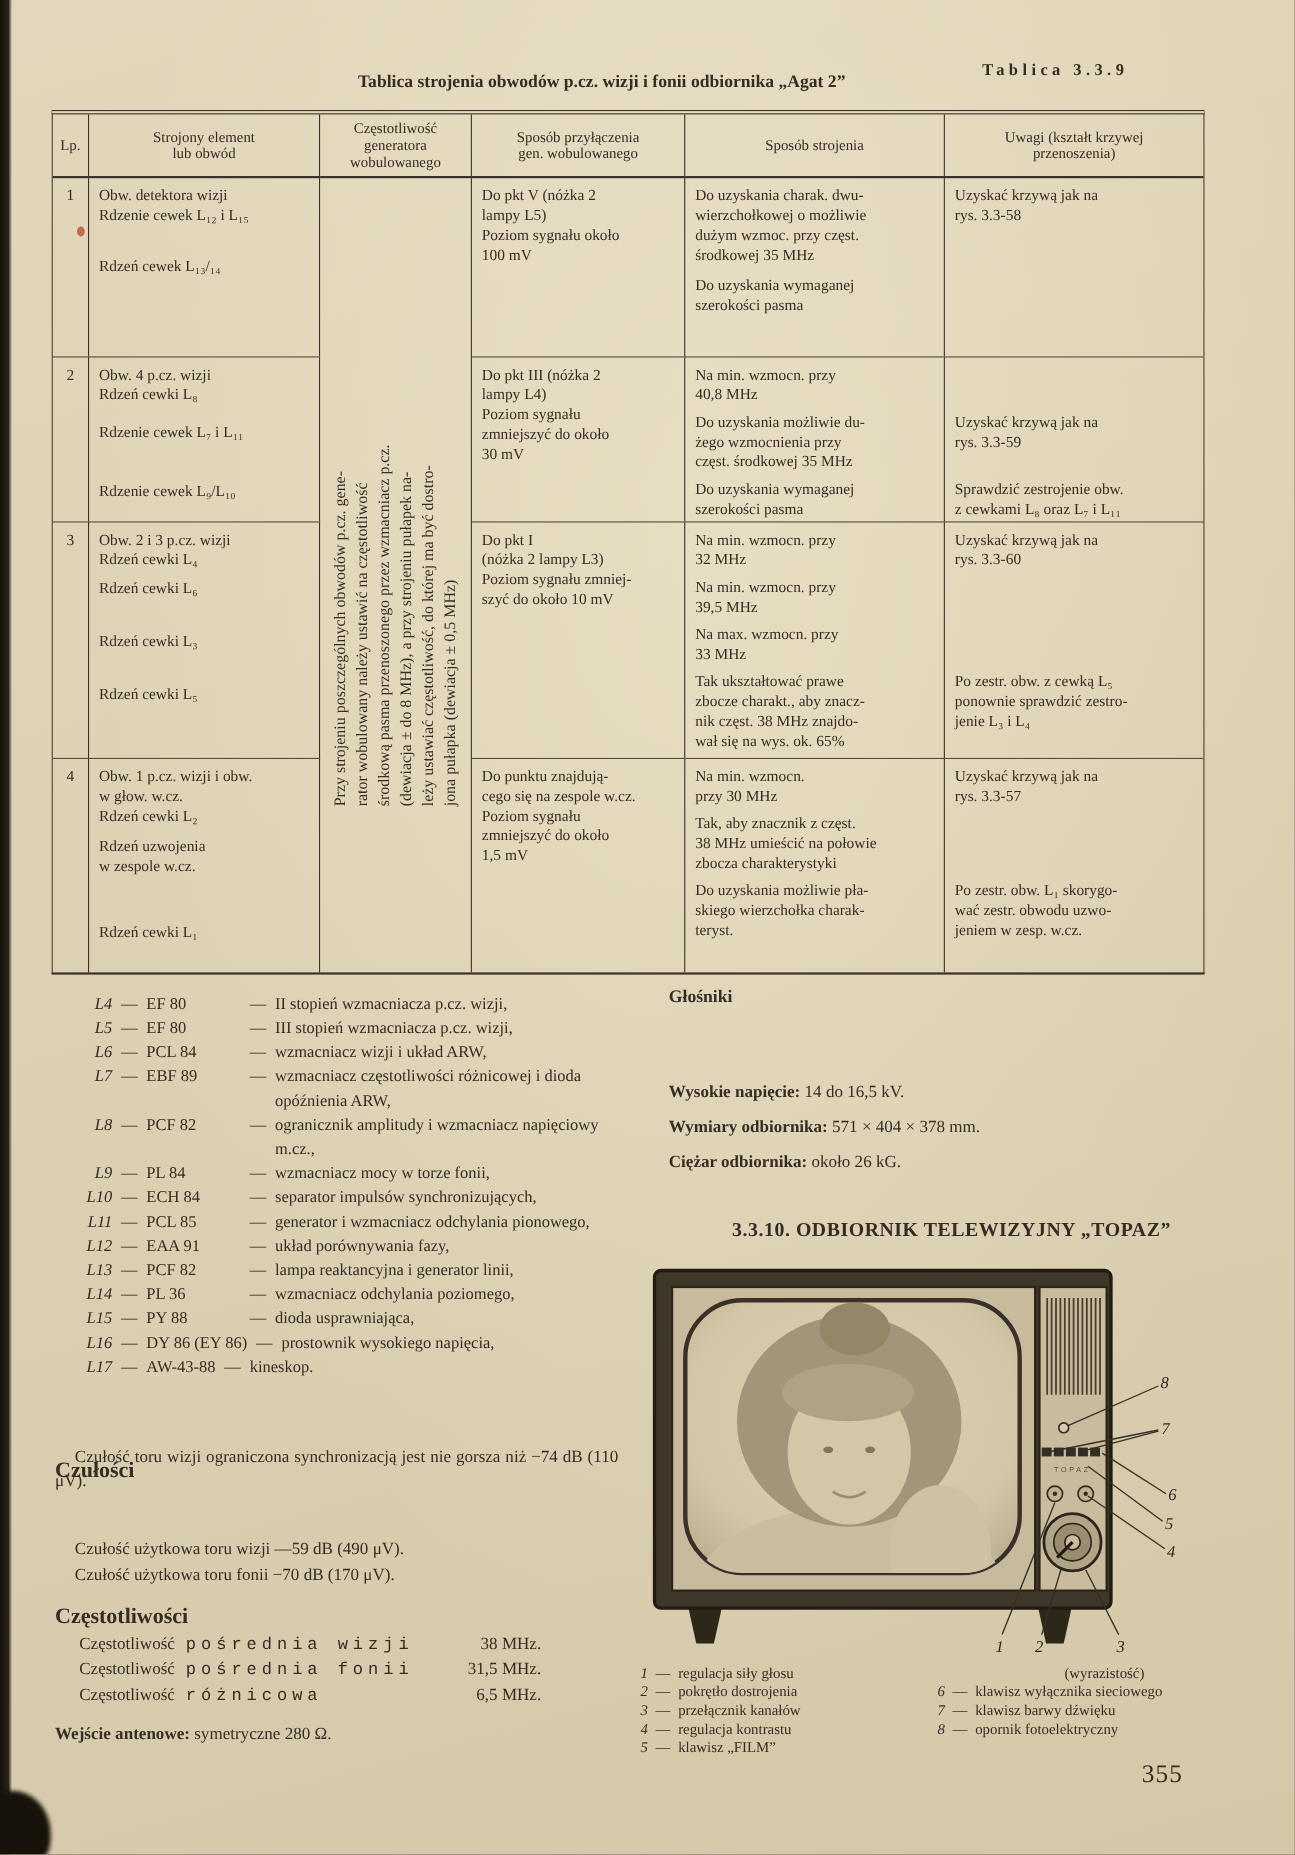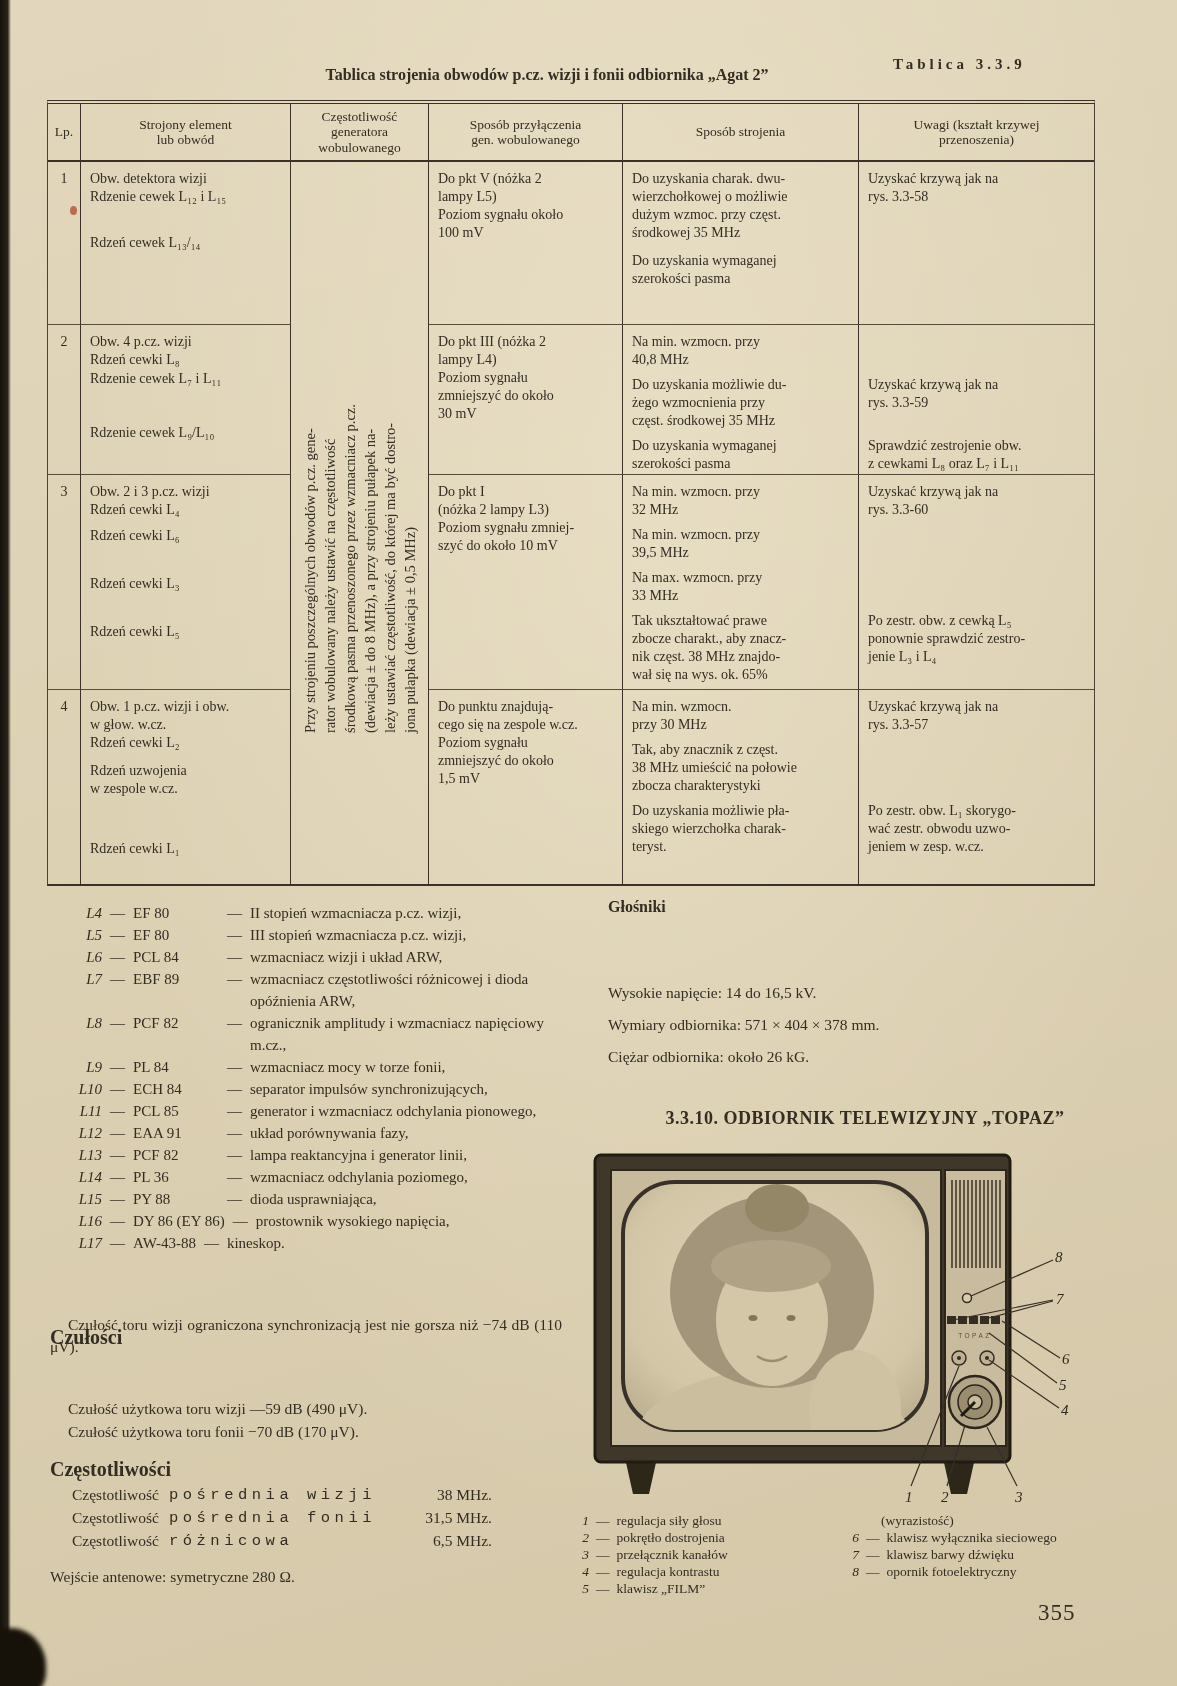--- a/index.html
+++ b/index.html
@@ -51,37 +51,37 @@
   .tube-dash{flex:none;margin:0 8px;}
   .tube-type{flex:none;min-width:86px;}
   .tube-desc{flex:1;}
 
   .lsec-h{position:absolute;font-size:20px;font-weight:700;}
   .lsec-p{position:absolute;left:50px;width:512px;font-size:15.5px;line-height:22px;text-align:justify;margin:0;}
   .indent{text-indent:18px;}
   .freq-line{position:absolute;left:72px;width:420px;display:flex;font-size:15.5px;}
   .freq-spaced{letter-spacing:4.5px;margin-left:10px;font-family:Liberation Mono, monospace;}
   .freq-val{margin-left:auto;}
-  .lbl{font-weight:400;}
+  .lbl{font-weight:700;}
 
   .rsec-h{position:absolute;left:608px;font-size:16px;font-weight:700;}
   .rsec-p{position:absolute;left:608px;width:512px;font-size:15.5px;line-height:23px;text-align:justify;margin:0;}
   .spec-line{position:absolute;left:608px;width:512px;font-size:15.5px;}
   .sec-heading{position:absolute;left:595px;top:1108px;width:540px;text-align:center;font-size:18px;font-weight:700;letter-spacing:0.5px;}
 
   .tv-fig{position:absolute;left:555px;top:1140px;}
 
   .legend{position:absolute;font-size:13.5px;line-height:17px;}
   .legend-left{left:575px;top:1512px;width:262px;}
   .legend-right{left:845px;top:1512px;width:282px;}
   .leg-item{display:flex;}
   .leg-n{flex:none;width:14px;font-style:italic;text-align:right;}
   .leg-dash{flex:none;margin:0 7px;}
   .leg-t{flex:1;}
-  .leg-cont{padding-left:36px;}
+  .leg-cont{padding-left:36px;text-align:center;}
 
   .page-num{position:absolute;left:1038px;top:1600px;font-size:23px;letter-spacing:1px;}
 </style>
 </head>
 <body>
 
 <div id="page">
 
   <div class="scan-strip"></div>
   <div class="scan-blotch"></div>
@@ -139,21 +139,21 @@
       <p class="para">Uzyskać krzywą jak na
 rys. 3.3-58</p>
     </div>
 
     <div class="td lp bt" style="grid-column:1;grid-row:3">
         <p class="para">2</p>
       </div>
     <div class="td bt" style="grid-column:2;grid-row:3">
       <p class="para">Obw. 4 p.cz. wizji
 Rdzeń cewki L₈</p>
-      <p class="para" style="margin-top:1px">Rdzenie cewek L₇ i L₁₁</p>
+      <p class="para" style="margin-top:16px">Rdzenie cewek L₇ i L₁₁</p>
       <p class="para" style="margin-top:36px">Rdzenie cewek L₉/L₁₀</p>
     </div>
     <div class="td bt" style="grid-column:4;grid-row:3">
       <p class="para">Do pkt III (nóżka 2
 lampy L4)
 Poziom sygnału
 zmniejszyć do około
 30 mV</p>
     </div>
     <div class="td bt" style="grid-column:5;grid-row:3">

